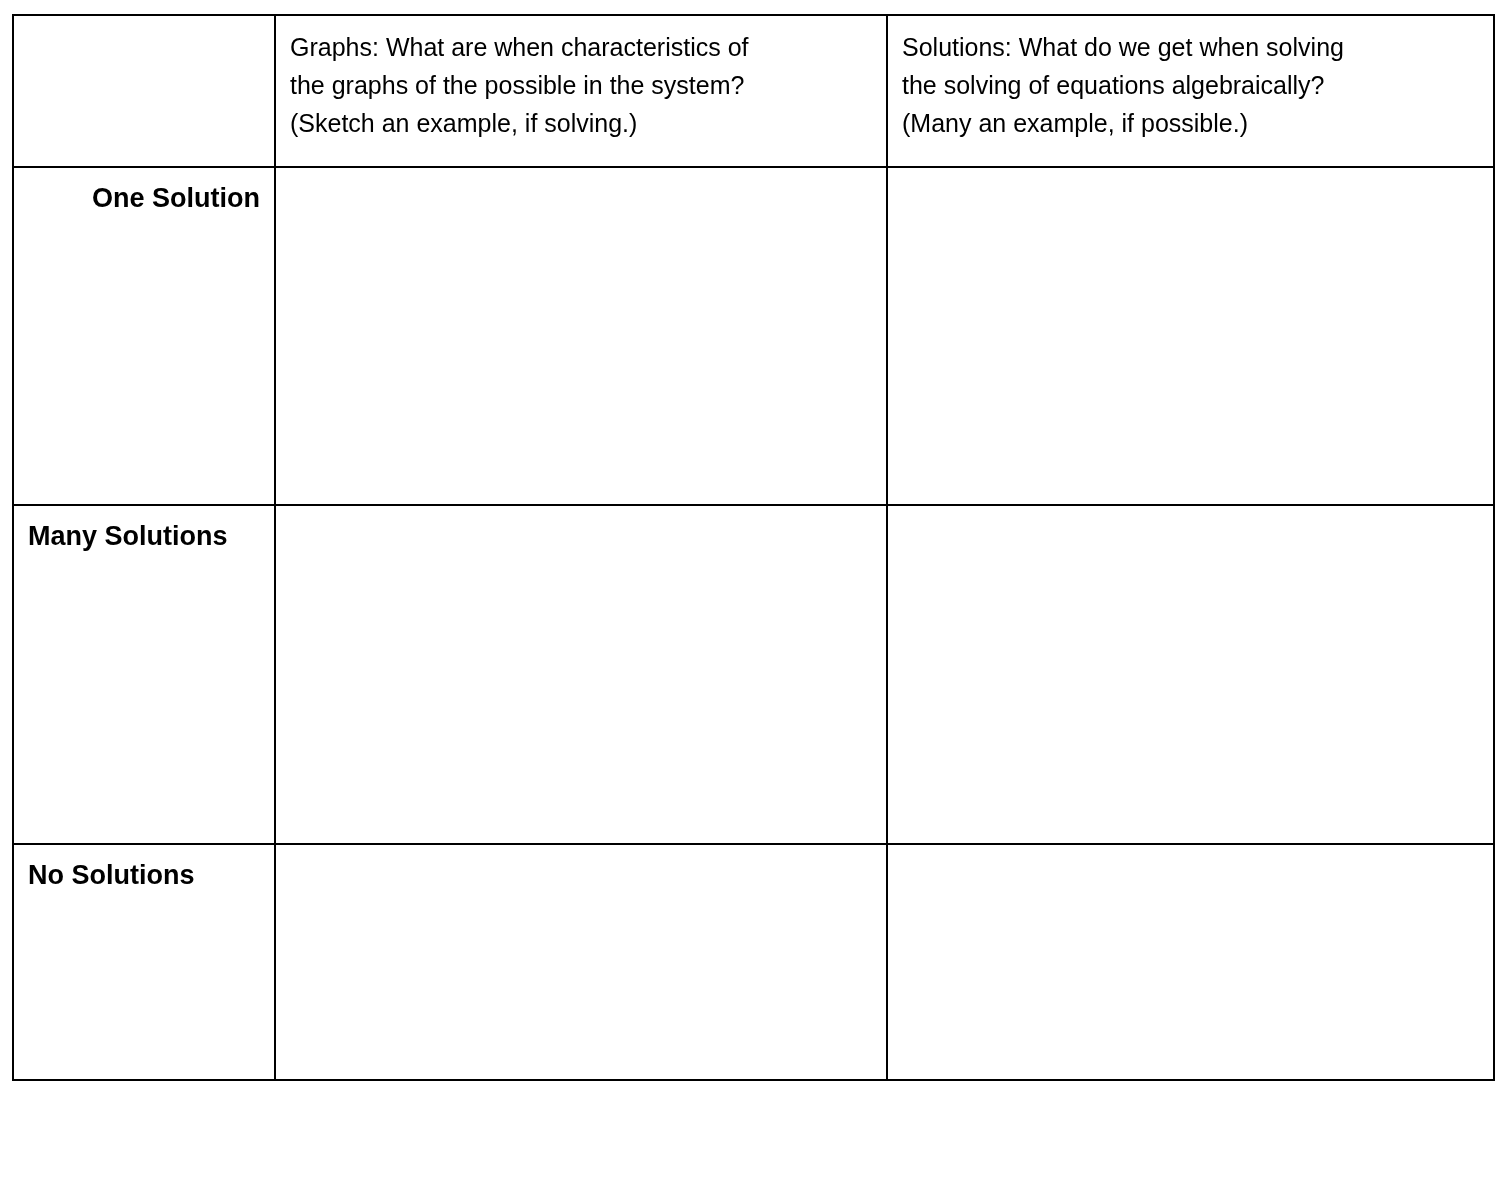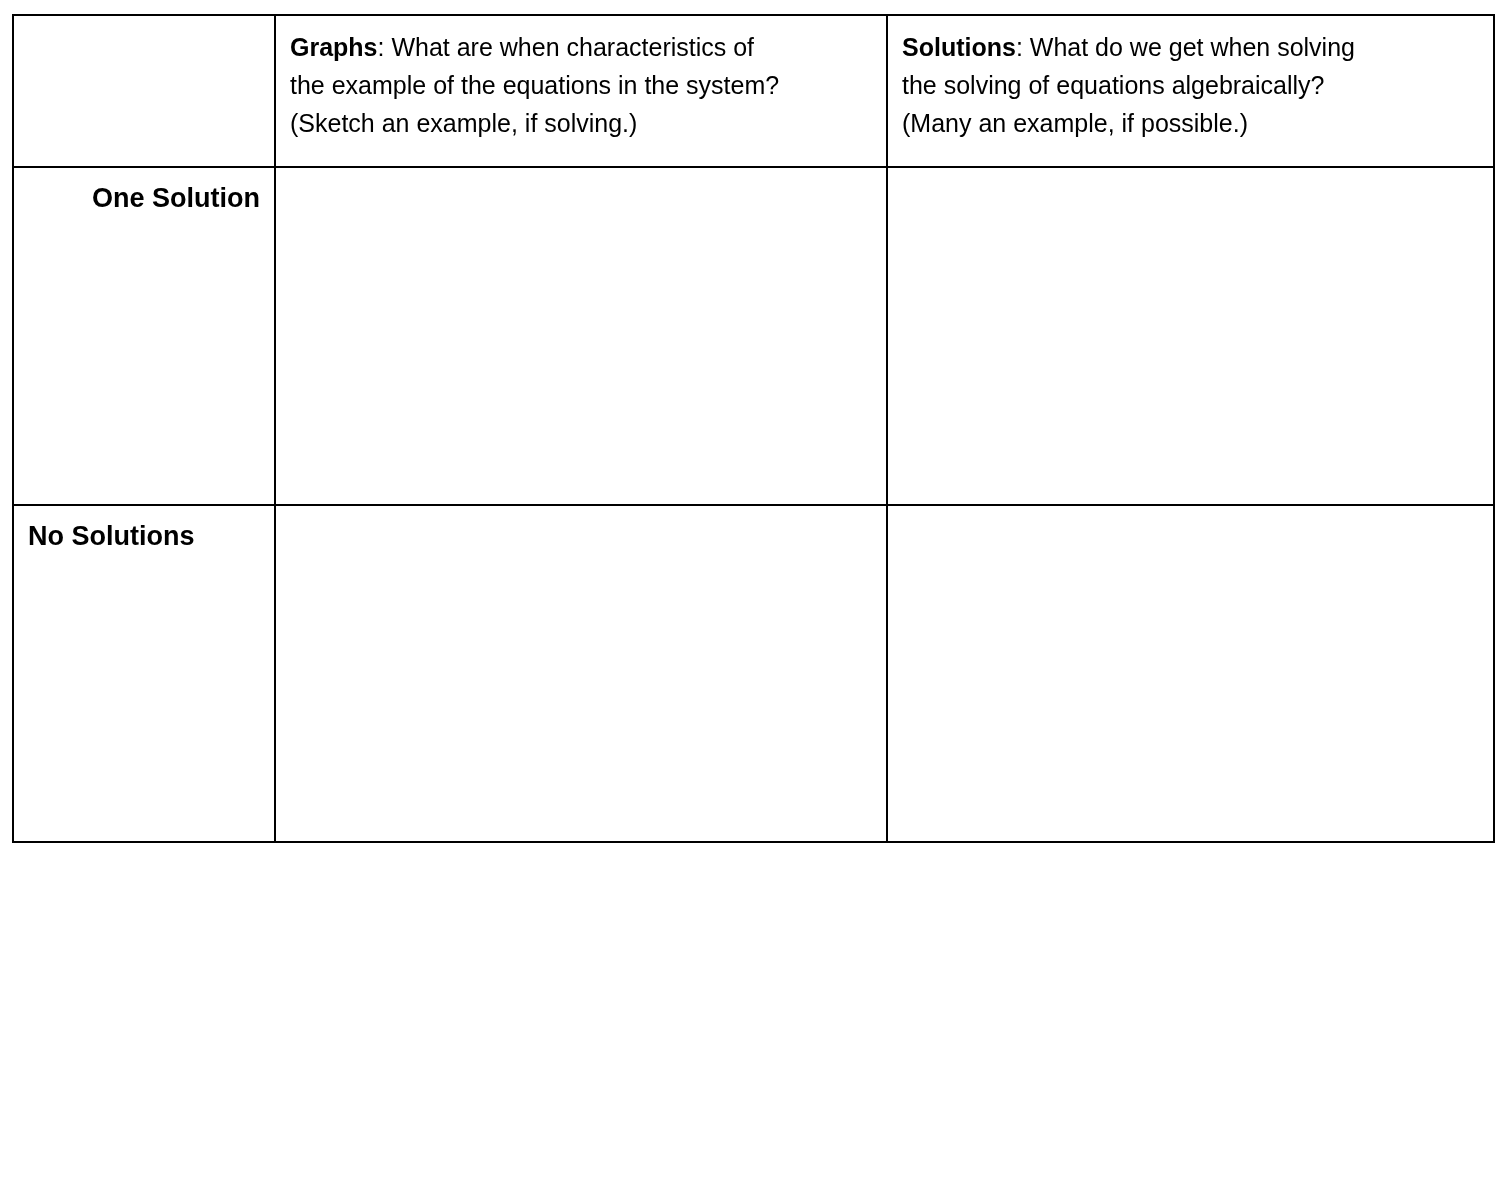--- a/index.html
+++ b/index.html
@@ -24,29 +24,29 @@
     box-sizing: border-box;
     overflow: hidden;
   }
   col.c-label    { width: 262px; }
   col.c-graphs   { width: 612px; }
   col.c-solutions{ width: 607px; }
 
   tr.header-row td { height: 152px; }
   tr.body-row-1 td { height: 338px; text-align: right; }
   tr.body-row-2 td { height: 339px; }
-  tr.body-row-3 td { height: 337px; }
+  tr.body-row-3 td { height: 236px; }
 
   .header-text {
     font-size: 25px;
     line-height: 38px;
     font-weight: 400;
   }
   .header-text .lead-bold {
-    font-weight: 700;
+    font-weight: 400;
   }
   .row-label {
     font-size: 27px;
     line-height: 36px;
     font-weight: 700;
   }
 </style>
 </head>
 <body>
 
@@ -56,41 +56,48 @@
     <col class="c-graphs">
     <col class="c-solutions">
   </colgroup>
 
   <tbody>
       <tr class="header-row">
     <td></td>
     <td>
       <div class="header-text">
         <div><span class="lead-bold">Graphs</span><span>: What are when characteristics of</span></div>
-        <div>the example of the equations in the system?</div>
+        <div>the graphs of the possible in the system?</div>
         <div>(Sketch an example, if solving.)</div>
       </div>
     </td>
     <td>
       <div class="header-text">
         <div><span class="lead-bold">Solutions</span><span>: What do we get when solving</span></div>
         <div>the solving of equations algebraically?</div>
         <div>(Many an example, if possible.)</div>
       </div>
     </td>
   </tr>
 
   <tr class="body-row-1">
     <td>
       <div class="row-label">One Solution</div>
     </td>
     <td></td>
     <td></td>
   </tr>
 
+  <tr class="body-row-2">
+    <td>
+      <div class="row-label">Many Solutions</div>
+    </td>
+    <td></td>
+    <td></td>
+  </tr>
 
   <tr class="body-row-3">
     <td>
       <div class="row-label">No Solutions</div>
     </td>
     <td></td>
     <td></td>
   </tr>
 </tbody>
   </table>

